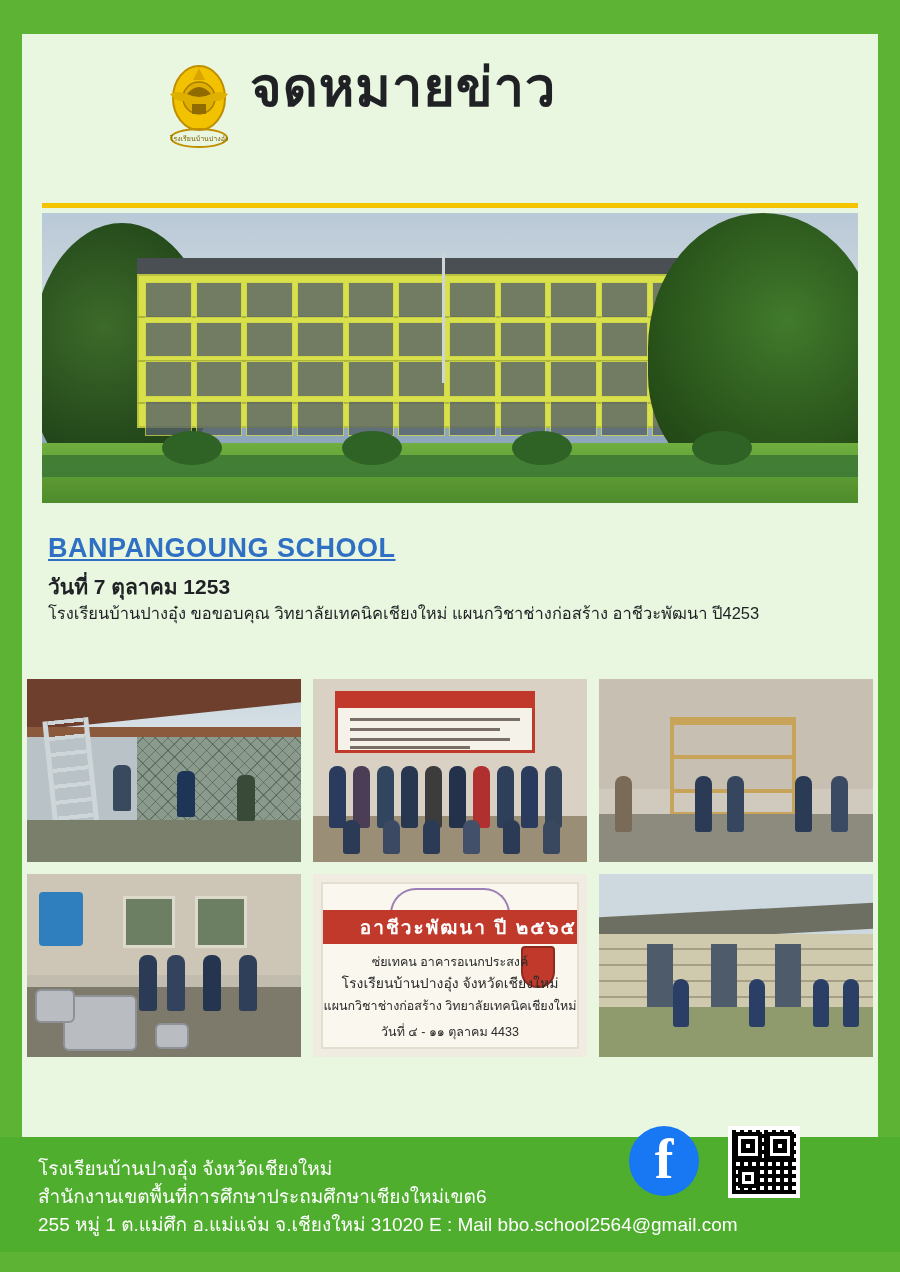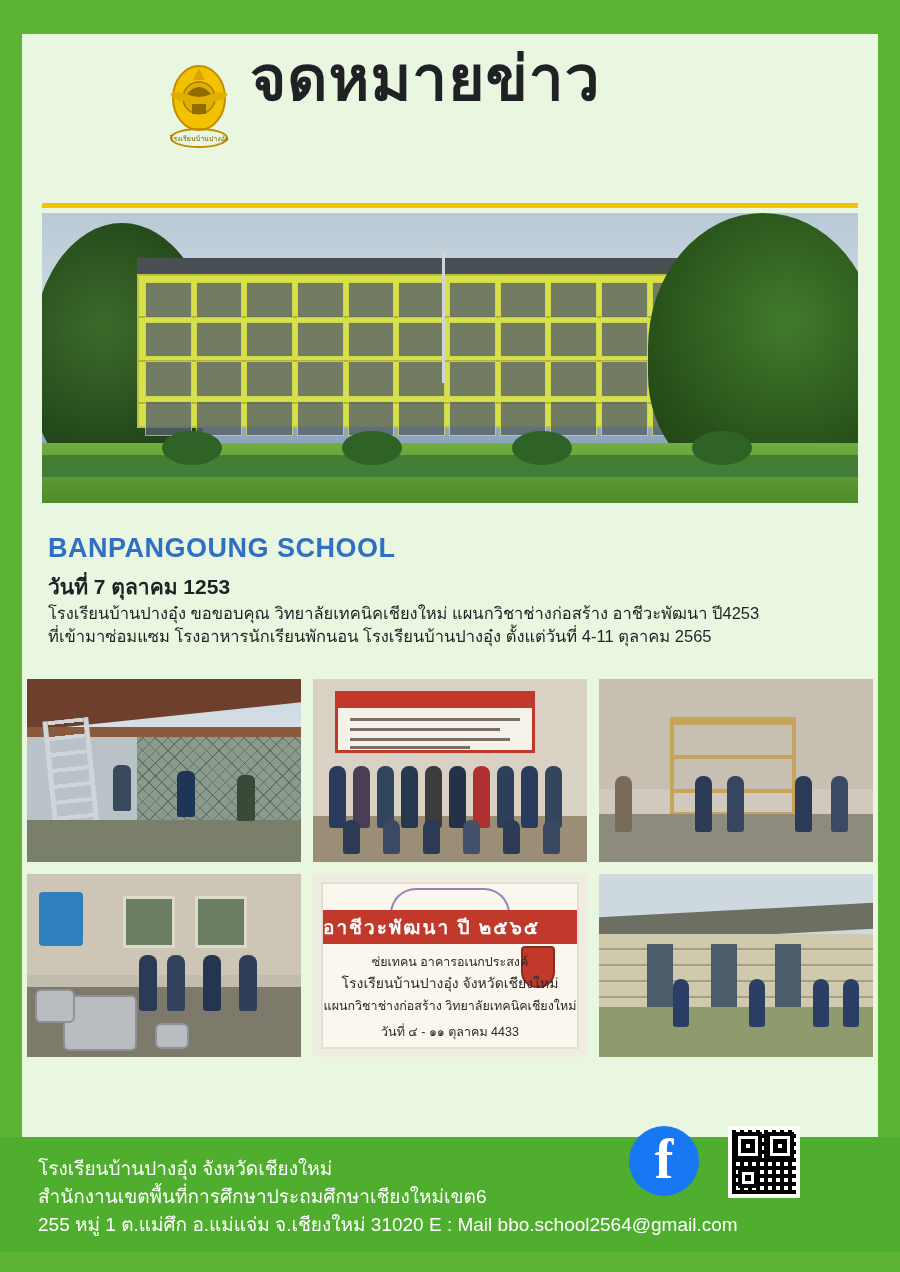--- a/index.html
+++ b/index.html
@@ -68,22 +68,22 @@
     position: absolute;
     left: 140px;
     top: 10px;
     width: 74px;
     height: 104px;
   }
   .emblem svg { display:block; }
   .title-main {
     position: absolute;
     left: 228px;
-    top: 4px;
-    font-size: 62px;
+    top: 16px;
+    font-size: 54px;
     font-weight: bold;
     color: #1f2124;
     letter-spacing: 1px;
     line-height: 1;
     white-space: nowrap;
   }
   .title-sub {
     position: absolute;
     left: 0;
     top: 110px;
@@ -173,20 +173,21 @@
 
   
   .headline-en {
     position: absolute;
     left: 48px;
     top: 533px;
     font-size: 27px;
     font-weight: bold;
     color: #2f6fc4;
     letter-spacing: 0.5px;
+    text-decoration: underline;
   }
   .headline-date {
     position: absolute;
     left: 48px;
     top: 570px;
     font-size: 21px;
     font-weight: bold;
     color: #1f2124;
   }
   .para {
@@ -257,21 +258,21 @@
   .c4 .win { position:absolute; top:22px; width:52px; height:52px; background:#6d7f63; border:3px solid #dedacb; }
   .c4 .tank { position:absolute; left:12px; top:18px; width:44px; height:54px; background:#2f7fbf; border-radius:4px; }
   .c4 .ground { position:absolute; left:0; bottom:0; width:100%; height:70px; background:#7d7a6c; }
   .c4 .pot { position:absolute; border-radius:6px; background:#b9bcc0; border:2px solid #8e9195; }
   .c4 .p { position:absolute; bottom:46px; width:18px; height:56px; border-radius:8px 8px 3px 3px; }
 
   
   .c5 { background:#f0ece2; }
   .c5 .bn { position:absolute; left:8px; top:8px; right:8px; bottom:8px; background:#faf7ef; border:2px solid #e3ded0; }
   .c5 .red { position:absolute; left:0; top:26px; width:100%; height:34px; background:#c0392b; }
-  .c5 .redtxt { position:absolute; left:0; top:28px; width:100%; text-align:left; color:#fff; font-size:19px; font-weight:bold; letter-spacing:2px; }
+  .c5 .redtxt { position:absolute; left:0; top:28px; width:100%; text-align:right; color:#fff; font-size:19px; font-weight:bold; letter-spacing:2px; }
   .c5 .t { position:absolute; left:0; width:100%; text-align:center; color:#2b2b2b; font-size:12.5px; }
   .c5 .crest { position:absolute; right:22px; top:62px; width:34px; height:42px; background:#c0392b; border-radius:4px 4px 16px 16px; border:2px solid #8c2a20; }
   .c5 .arc { position:absolute; left:50%; top:4px; transform:translateX(-50%); width:120px; height:26px; border:2px solid #9b7fb5; border-bottom:none; border-radius:60px 60px 0 0; }
 
   
   .c6 { background:#b8c4a0; }
   .c6 .sky { position:absolute; left:0; top:0; width:100%; height:36%; background:#cdd9de; }
   .c6 .roof { position:absolute; left:0; top:36px; width:100%; height:26px; background:#6e6f63; transform:skewY(-3deg); }
   .c6 .body { position:absolute; left:0; top:60px; width:100%; bottom:48px; background:#cfc9ae; }
   .c6 .plank { position:absolute; left:0; width:100%; height:2px; background:#a79f85; }
@@ -432,21 +433,20 @@
     <div class="shrub" style="left:120px"></div>
     <div class="shrub" style="left:300px"></div>
     <div class="shrub" style="left:470px"></div>
     <div class="shrub" style="left:650px"></div>
   </div>
 
   <div class="headline-en">BANPANGOUNG SCHOOL</div>
   <div class="headline-date">วันที่ 7 ตุลาคม 1253</div>
   <div class="para">
     <div>โรงเรียนบ้านปางอุ๋ง ขอขอบคุณ วิทยาลัยเทคนิคเชียงใหม่ แผนกวิชาช่างก่อสร้าง  อาชีวะพัฒนา ปี4253</div>
-    <div>ที่เข้ามาซ่อมแซม โรงอาหารนักเรียนพักนอน โรงเรียนบ้านปางอุ๋ง ตั้งแต่วันที่ 4-11 ตุลาคม 2565</div>
   </div>
 
   <div class="grid">
 
     <div class="grid-row">
 
       <div class="cell c1">
         <div class="sky"></div>
         <div class="roof"></div>
         <div class="eave"></div>

